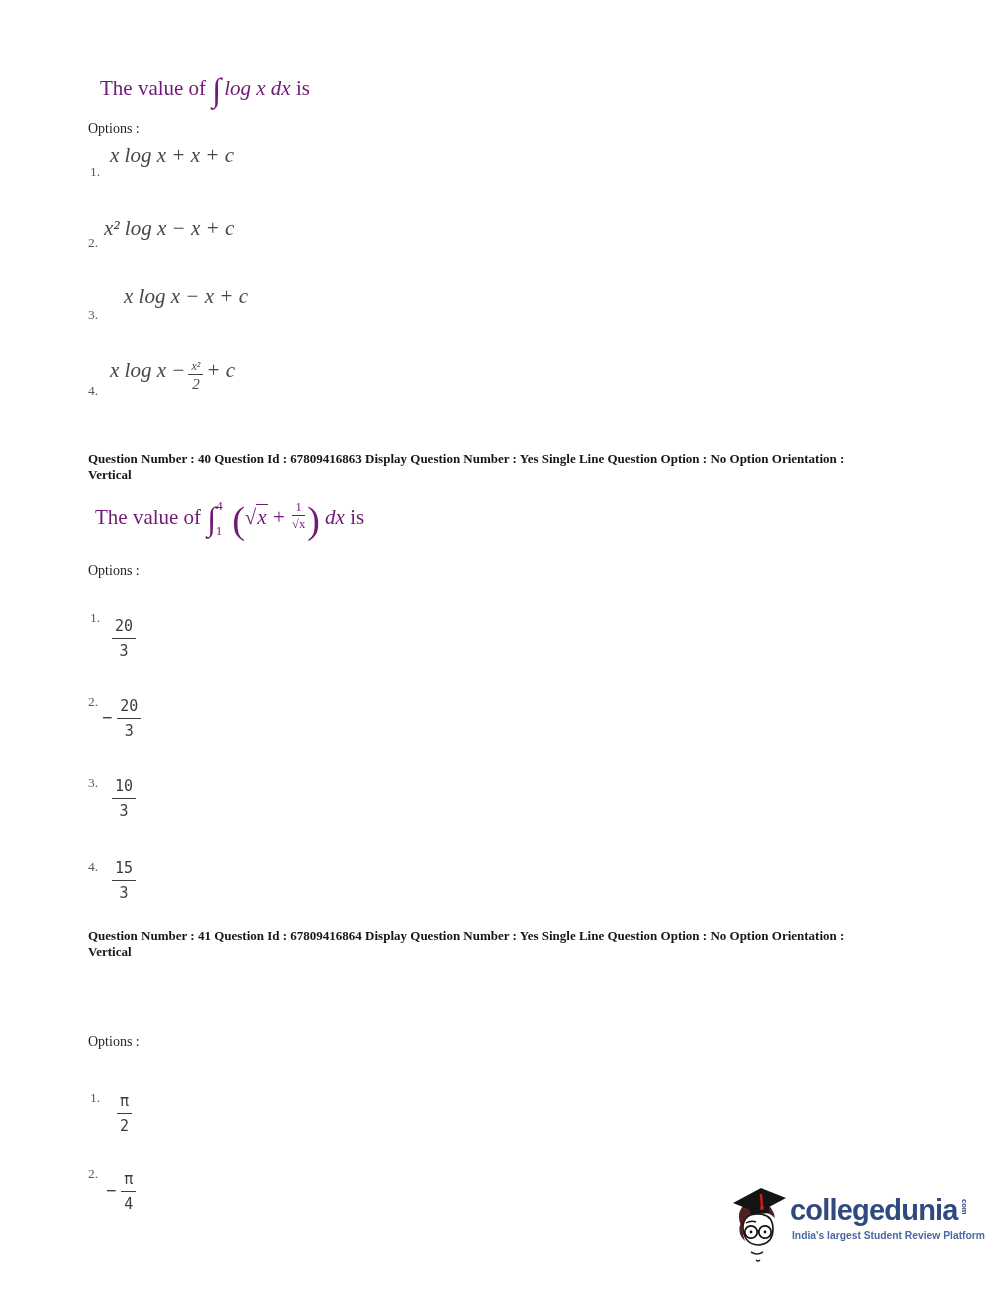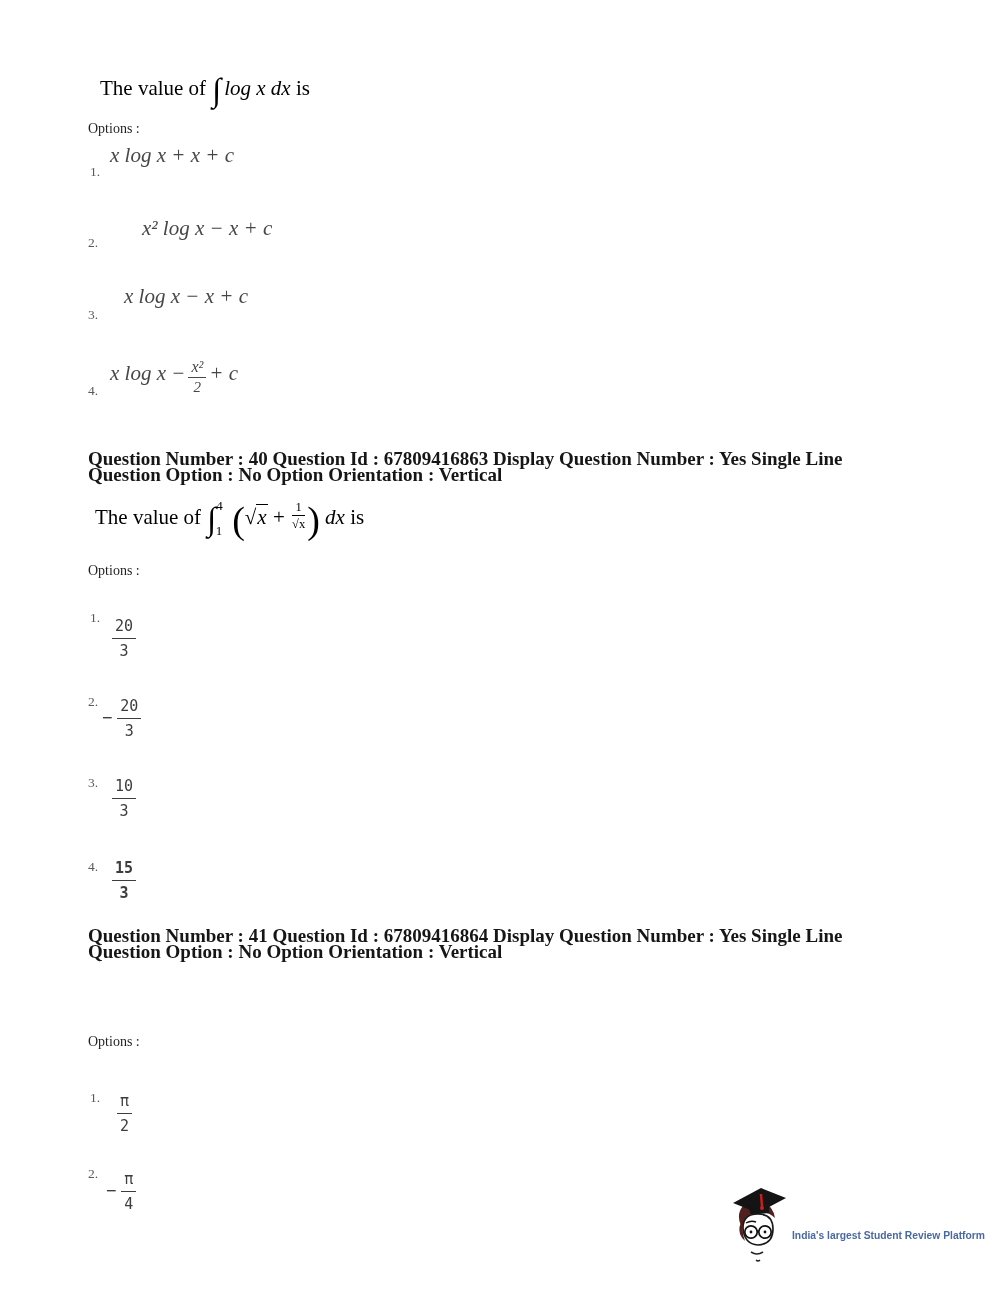--- a/index.html
+++ b/index.html
@@ -9,21 +9,21 @@
     width: 993px;
     height: 1296px;
     background: #ffffff;
     font-family: "Liberation Serif", serif;
     overflow: hidden;
   }
 
   
   .qtitle {
     position: absolute;
-    color: #000000;
+    color: #701a75;
     font-size: 21px;
     white-space: nowrap;
   }
   .roman { font-style: normal; }
   .math  { font-style: italic; }
   .gap-l { margin-left: 14px; }
   .int-glyph {
     font-size: 33px;
     font-style: normal;
     display: inline-block;
@@ -85,21 +85,21 @@
     color: #474747;
     white-space: nowrap;
   }
   .ffrac {
     display: inline-block;
     text-align: center;
     vertical-align: -12px;
     line-height: 1.1;
     margin: 0 3px;
   }
-  .ffrac .n { display: block; font-size: 16px; border-bottom: 1px solid currentColor; padding: 0 3px 1px; }
+  .ffrac .n { display: block; font-size: 12px; border-bottom: 1px solid currentColor; padding: 0 3px 1px; }
   .ffrac .d { display: block; font-size: 15px; padding-top: 1px; }
 
   .mopt {
     position: absolute;
     display: flex;
     align-items: center;
     gap: 5px;
     color: #3d3d3d;
     font-family: "DejaVu Sans Mono", monospace;
     margin-top: 35px;
@@ -108,21 +108,21 @@
   .mfrac { text-align: center; font-size: 15px; line-height: 1.35; }
   .mfrac .n { display: block; border-bottom: 1.3px solid #3d3d3d; padding: 0 3px 2px; }
   .mfrac .d { display: block; padding-top: 2px; }
 
   
   .meta {
     position: absolute;
     left: 88px;
     width: 788px;
     font-weight: bold;
-    font-size: 19px;
+    font-size: 13px;
     line-height: 15.5px;
     color: #161616;
   }
 
   
   .logo {
     position: absolute;
     left: 731px;
     top: 1186px;
     width: 250px;
@@ -170,21 +170,21 @@
   <div class="qtitle" style="left:100px; top:74px;">
     <span class="roman">The value of</span><span class="int-glyph">∫</span><span class="math">log x dx</span>
     <span class="roman">is</span>
   </div>
 
   <div class="opt-label" style="left:88px; top:121px;">Options :</div>
 
   <div class="formula" style="left:110px; top:143px;">x log x + x + c</div>
   <div class="opt-num" style="left:90px; top:164px;">1.</div>
 
-  <div class="formula" style="left:104px; top:216px;margin-left:38px;">x² log x − x + c</div>
+  <div class="formula" style="left:104px; top:216px;">x² log x − x + c</div>
   <div class="opt-num" style="left:88px; top:235px;">2.</div>
 
   <div class="formula" style="left:124px; top:284px;">x log x − x + c</div>
   <div class="opt-num" style="left:88px; top:307px;">3.</div>
 
   <div class="formula" style="left:110px; top:358px;">
     <span>x log x −</span><span class="ffrac"><span class="n">x²</span><span class="d">2</span></span><span>+ c</span>
   </div>
   <div class="opt-num" style="left:88px; top:383px;">4.</div>
 
@@ -218,21 +218,21 @@
   <div class="opt-num" style="left:88px; top:694px;">2.</div>
 
   <div class="mopt" style="left:112px; top:741px;">
     <span class="mfrac">
         <span class="n">10</span>
         <span class="d">3</span>
       </span>
   </div>
   <div class="opt-num" style="left:88px; top:775px;">3.</div>
 
-  <div class="mopt" style="left:112px; top:823px;font-weight:bold;">
+  <div class="mopt" style="left:112px; top:823px;">
     <span class="mfrac">
         <span class="n">15</span>
         <span class="d">3</span>
       </span>
   </div>
   <div class="opt-num" style="left:88px; top:859px;">4.</div>
 
   <div class="meta" style="top:928px;">Question Number : 41 Question Id : 67809416864 Display Question Number : Yes Single Line Question Option : No Option Orientation : Vertical</div>
 
 
@@ -276,16 +276,20 @@
 
       <circle cx="20" cy="46" r="1.4" fill="#111111"></circle>
       <circle cx="34" cy="46" r="1.4" fill="#111111"></circle>
 
       <path d="M15 37 Q20 34 25 36" fill="none" stroke="#111111" stroke-width="1.4"></path>
 
       <path d="M20 66 Q26 70 32 66" fill="none" stroke="#222222" stroke-width="1.6"></path>
 
       <path d="M25 74 Q27 76 29 74" fill="none" stroke="#222222" stroke-width="1.4"></path>
     </svg>
+    <div class="brand-row">
+      <span class="brand" style="color:#30497e;">collegedunia</span>
+      <span class="tld" style="color:#30497e;">com</span>
+    </div>
     <div class="tagline" style="color:#4a69a2;">India's largest Student Review Platform</div>
   </div>
 
 </div>
 
 </body></html>

